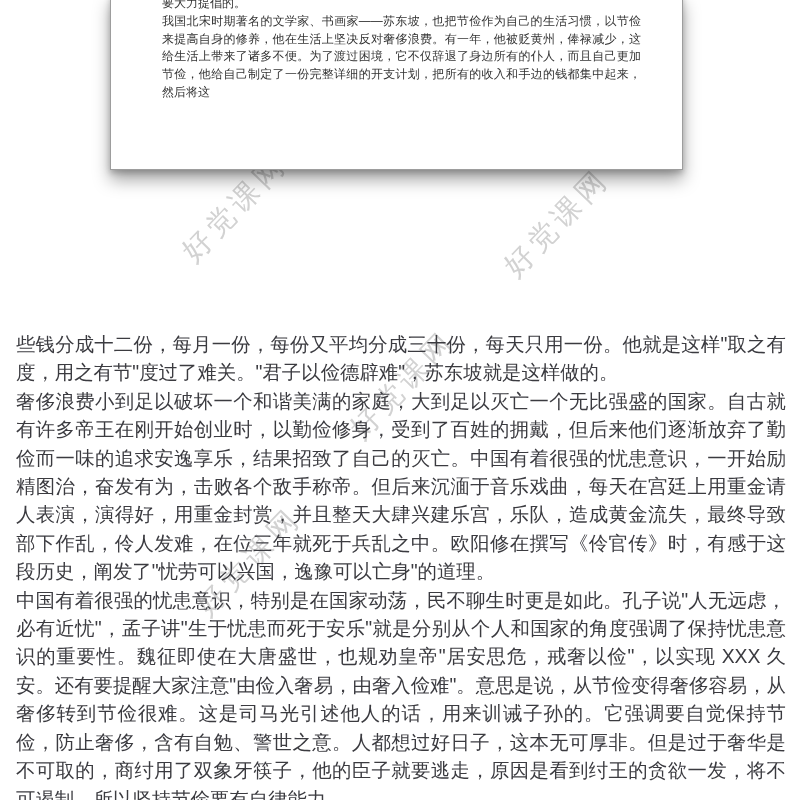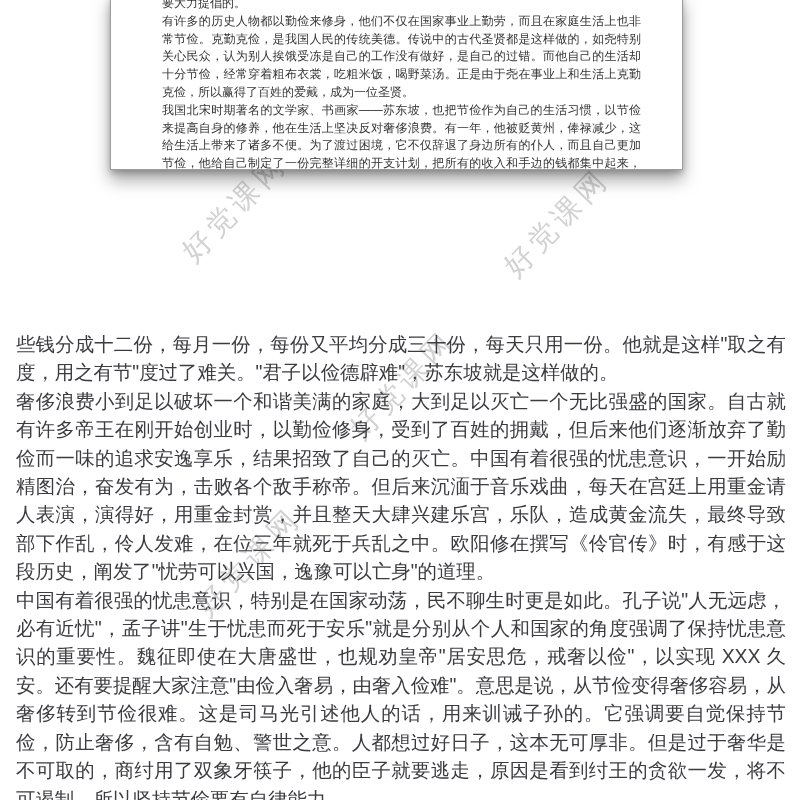--- a/index.html
+++ b/index.html
@@ -74,21 +74,20 @@
 <div class="stage">
 
   <span class="wm wm-a">好党课网</span>
   <span class="wm wm-b">好党课网</span>
   <span class="wm wm-c">好党课网</span>
   <span class="wm wm-d">好党课网</span>
 
   <div class="page-preview">
     <div class="page-text">
       <p>要大力提倡的。</p>
-      <p>有许多的历史人物都以勤俭来修身，他们不仅在国家事业上勤劳，而且在家庭生活上也非常节俭。克勤克俭，是我国人民的传统美德。传说中的古代圣贤都是这样做的，如尧特别关心民众，认为别人挨饿受冻是自己的工作没有做好，是自己的过错。而他自己的生活却十分节俭，经常穿着粗布衣裳，吃粗米饭，喝野菜汤。正是由于尧在事业上和生活上克勤克俭，所以赢得了百姓的爱戴，成为一位圣贤。</p>
       <p>我国北宋时期著名的文学家、书画家——苏东坡，也把节俭作为自己的生活习惯，以节俭来提高自身的修养，他在生活上坚决反对奢侈浪费。有一年，他被贬黄州，俸禄减少，这给生活上带来了诸多不便。为了渡过困境，它不仅辞退了身边所有的仆人，而且自己更加节俭，他给自己制定了一份完整详细的开支计划，把所有的收入和手边的钱都集中起来，然后将这</p>
     </div>
   </div>
 
   <div class="main-text">
     <p>些钱分成十二份，每月一份，每份又平均分成三十份，每天只用一份。他就是这样"取之有度，用之有节"度过了难关。"君子以俭德辟难"，苏东坡就是这样做的。</p>
     <p>奢侈浪费小到足以破坏一个和谐美满的家庭，大到足以灭亡一个无比强盛的国家。自古就有许多帝王在刚开始创业时，以勤俭修身，受到了百姓的拥戴，但后来他们逐渐放弃了勤俭而一味的追求安逸享乐，结果招致了自己的灭亡。中国有着很强的忧患意识，一开始励精图治，奋发有为，击败各个敌手称帝。但后来沉湎于音乐戏曲，每天在宫廷上用重金请人表演，演得好，用重金封赏，并且整天大肆兴建乐宫，乐队，造成黄金流失，最终导致部下作乱，伶人发难，在位三年就死于兵乱之中。欧阳修在撰写《伶官传》时，有感于这段历史，阐发了"忧劳可以兴国，逸豫可以亡身"的道理。</p>
     <p>中国有着很强的忧患意识，特别是在国家动荡，民不聊生时更是如此。孔子说"人无远虑，必有近忧"，孟子讲"生于忧患而死于安乐"就是分别从个人和国家的角度强调了保持忧患意识的重要性。魏征即使在大唐盛世，也规劝皇帝"居安思危，戒奢以俭"，以实现 XXX 久安。还有要提醒大家注意"由俭入奢易，由奢入俭难"。意思是说，从节俭变得奢侈容易，从奢侈转到节俭很难。这是司马光引述他人的话，用来训诫子孙的。它强调要自觉保持节俭，防止奢侈，含有自勉、警世之意。人都想过好日子，这本无可厚非。但是过于奢华是不可取的，商纣用了双象牙筷子，他的臣子就要逃走，原因是看到纣王的贪欲一发，将不可遏制。所以坚持节俭要有自律能力。</p>
   </div>
 

